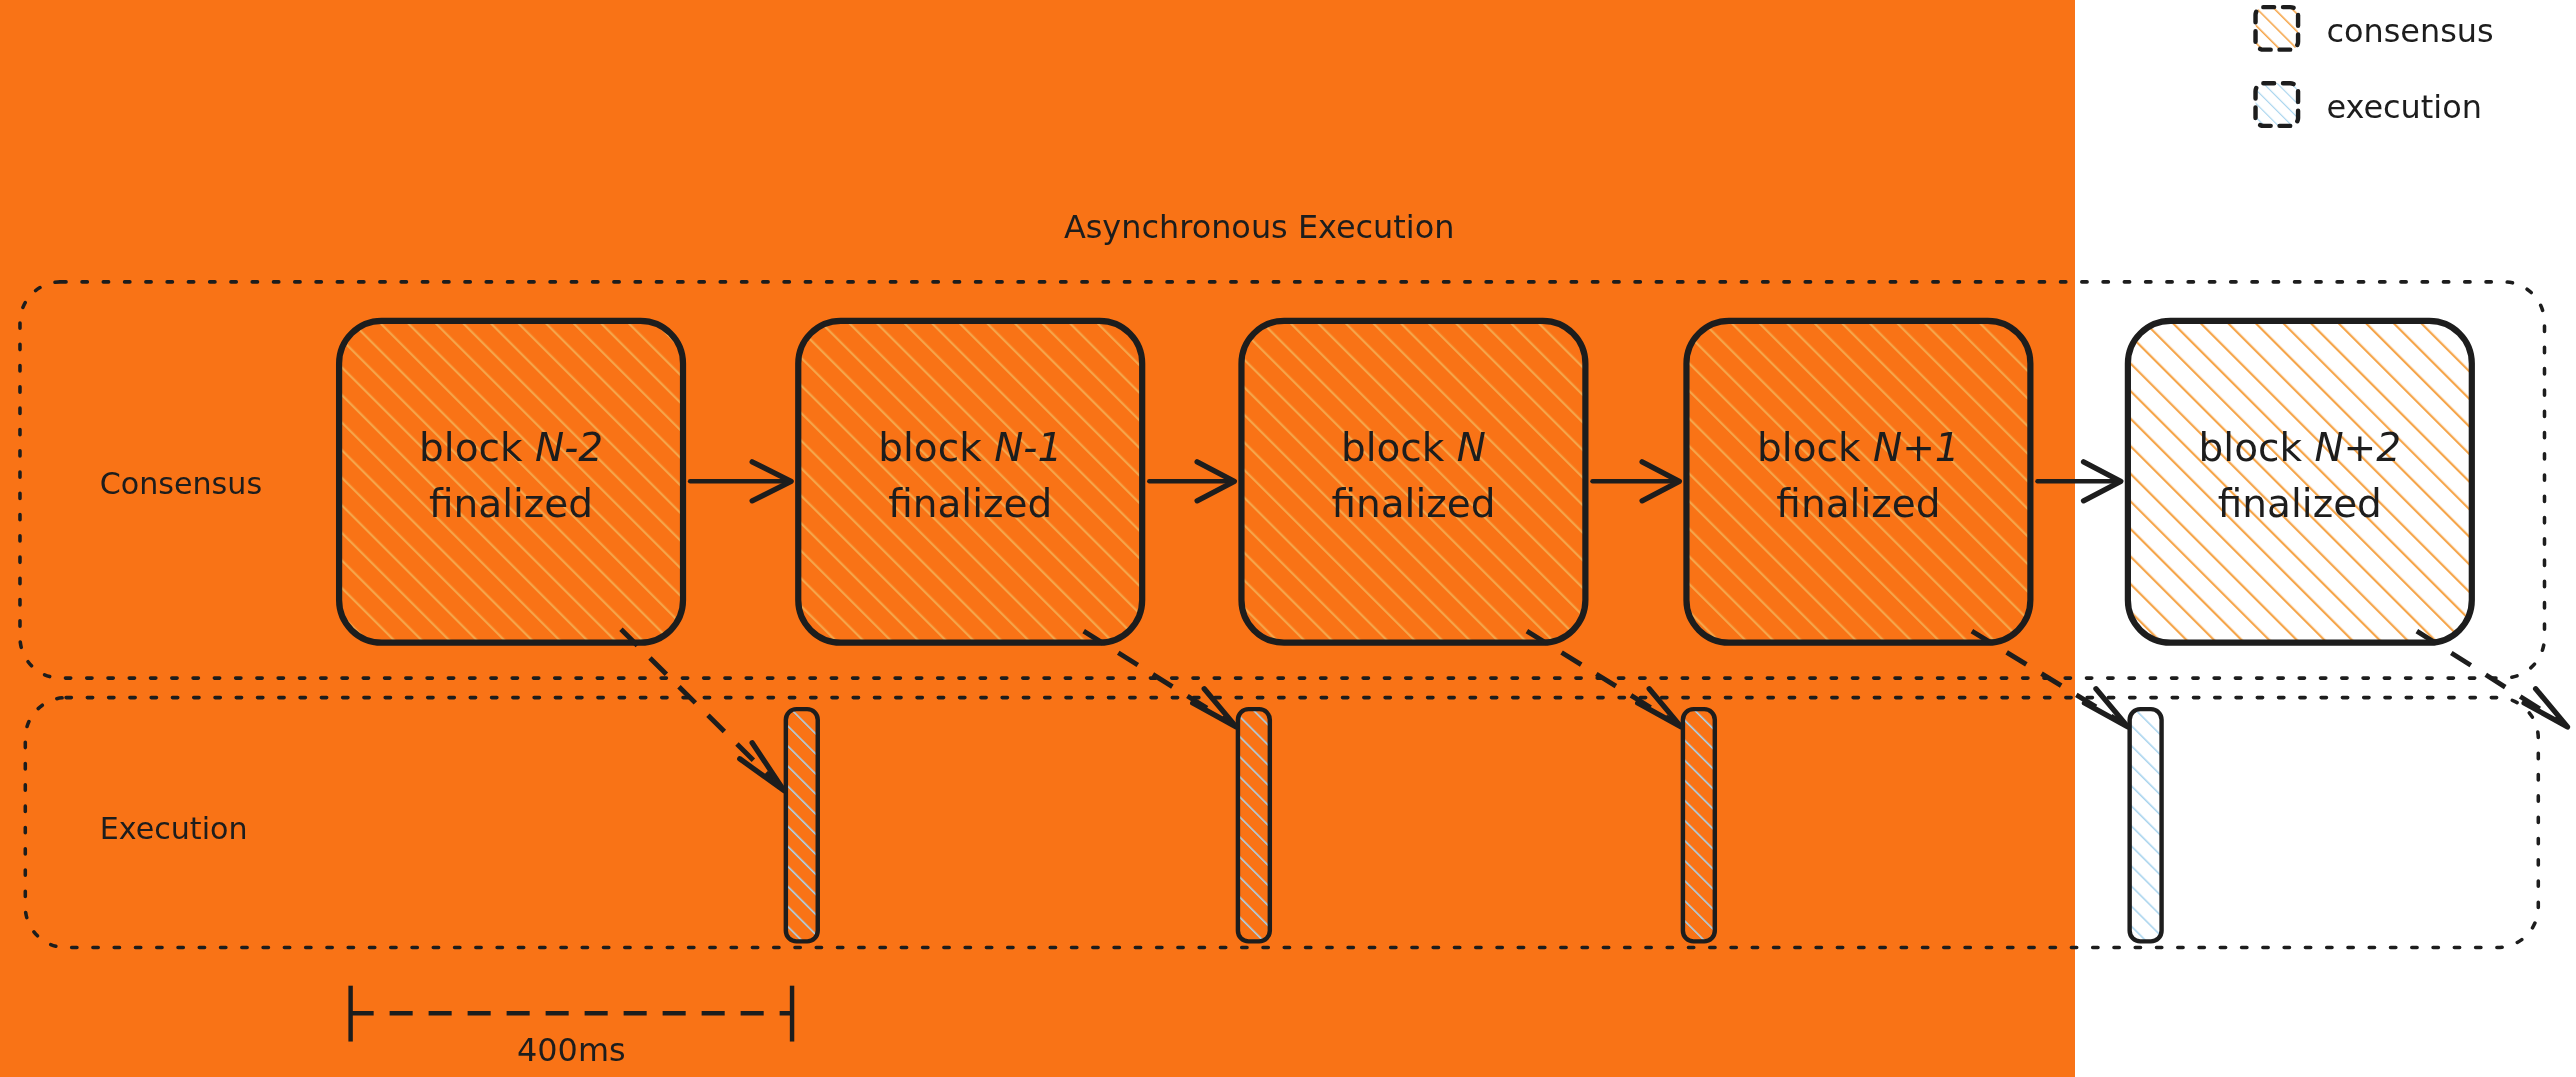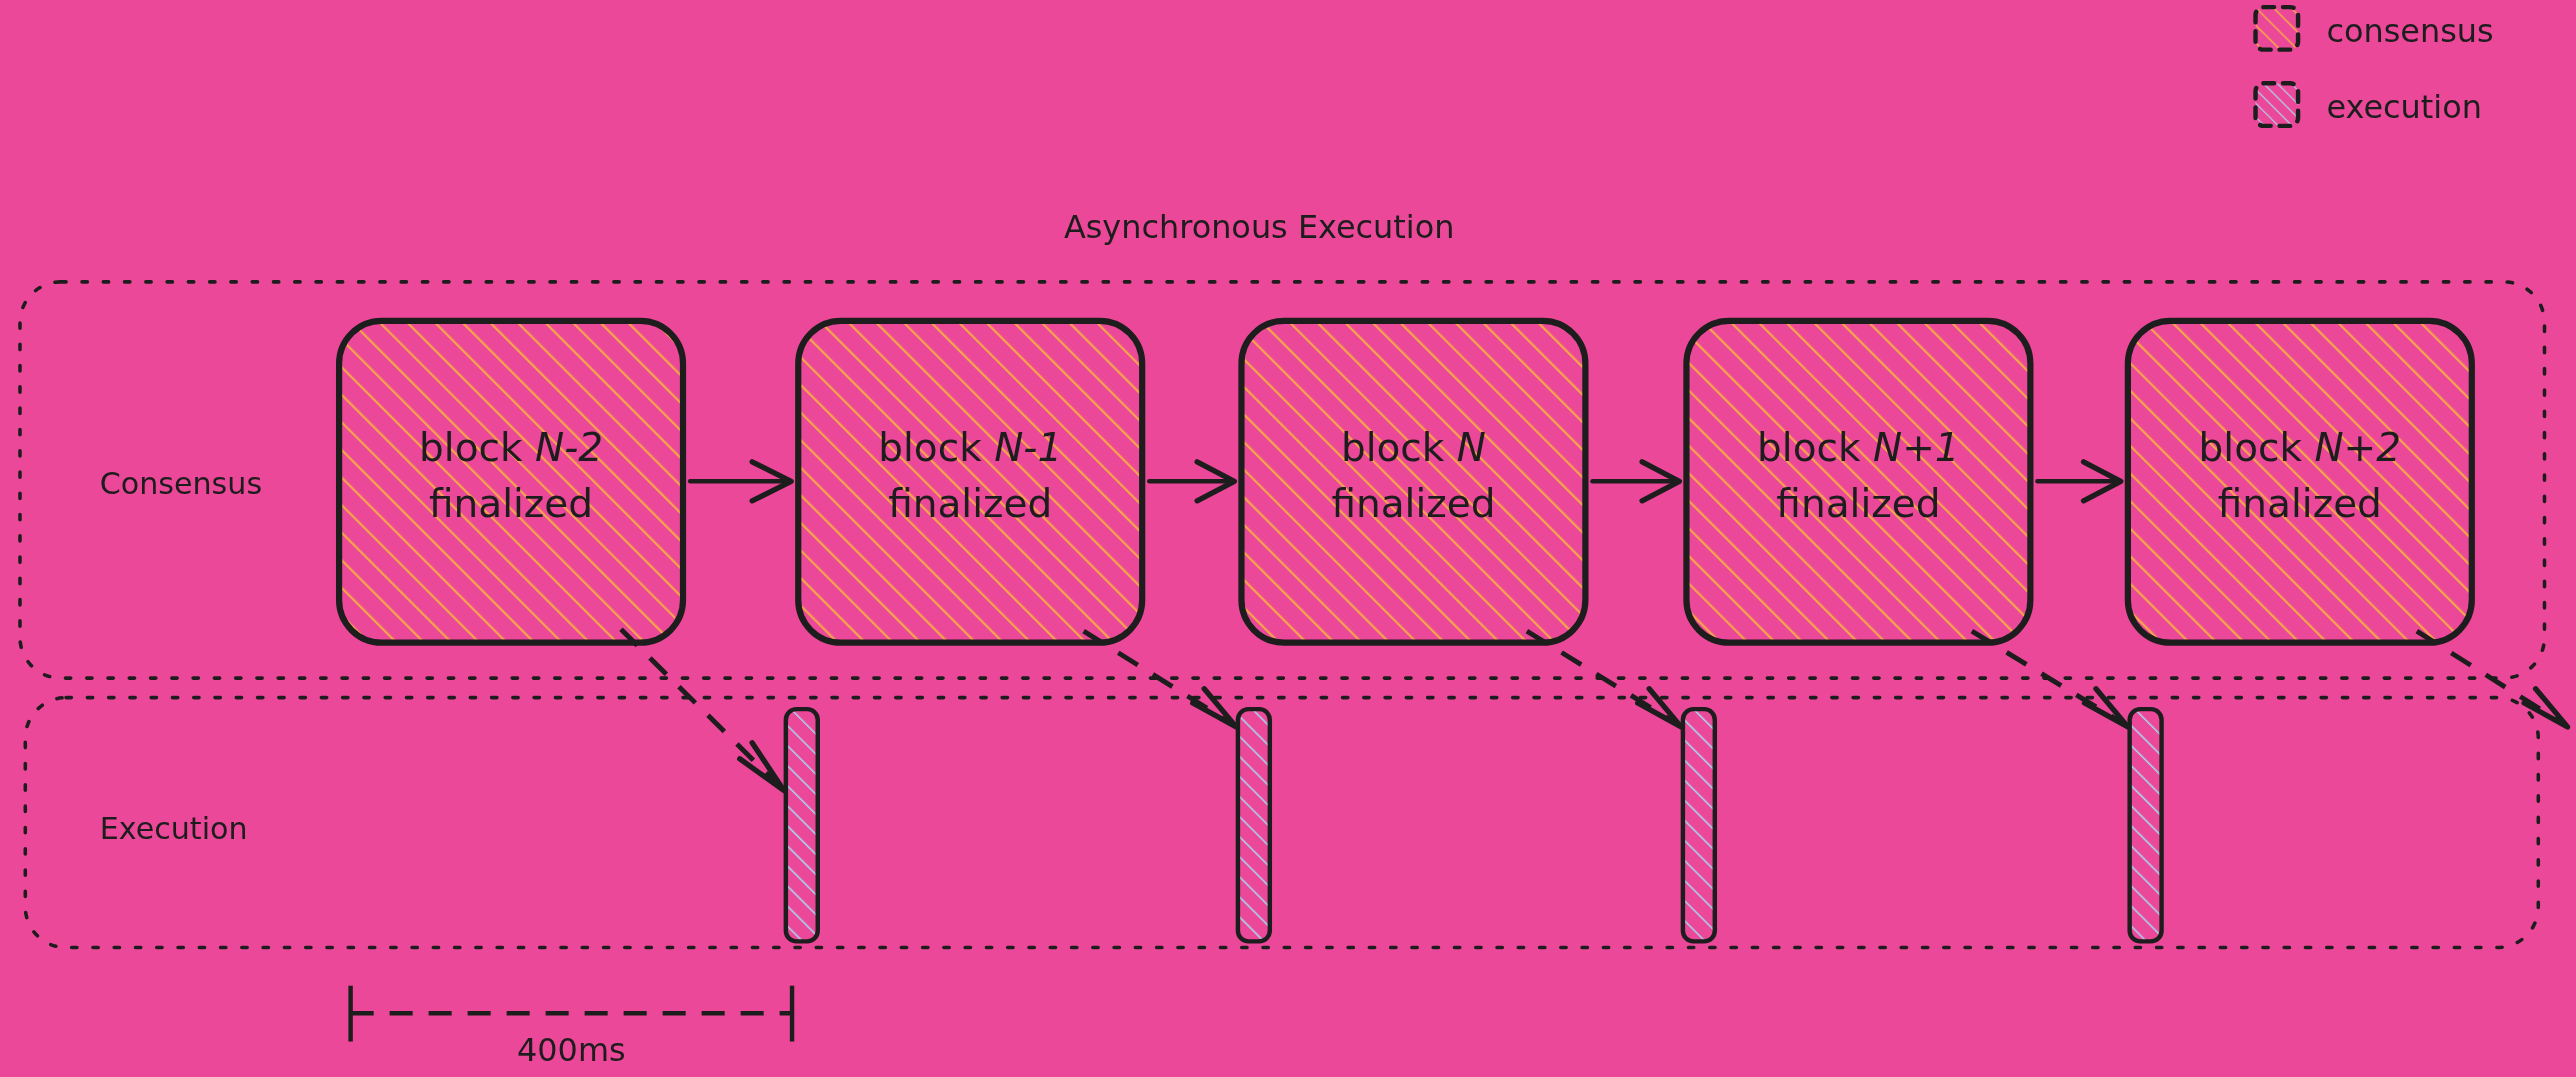--- a/index.html
+++ b/index.html
@@ -1,18 +1,18 @@
 <!DOCTYPE html>
 <html style="font-size:14px"><head>
 <meta charset="utf-8">
 <style>
   html,body{margin:0;padding:0;background:#ffffff;}
   body{width:2576px;height:1077px;overflow:hidden;
        font-family:"DejaVu Sans",sans-serif;}
-  #stage{position:relative;width:2576px;height:1077px;background:#ec4899;}
+  #stage{position:relative;width:2075px;height:1077px;background:#f97316;}
   svg.layer{position:absolute;left:0;top:0;width:2576px;height:1077px;}
   .hand{font-family:"DejaVu Sans",sans-serif;fill:#1d1d1d;}
   .blk-label{font-size:44px;}
   .row-label{font-size:34px;}
   .title-label{font-size:36px;}
   .legend-label{font-size:36px;}
   .dim-label{font-size:36px;}
   .ital{font-style:italic;}
   .container-box{stroke:#1d1d1d;stroke-width:4;fill:none;
                  stroke-dasharray:6 18;stroke-linecap:round;}

